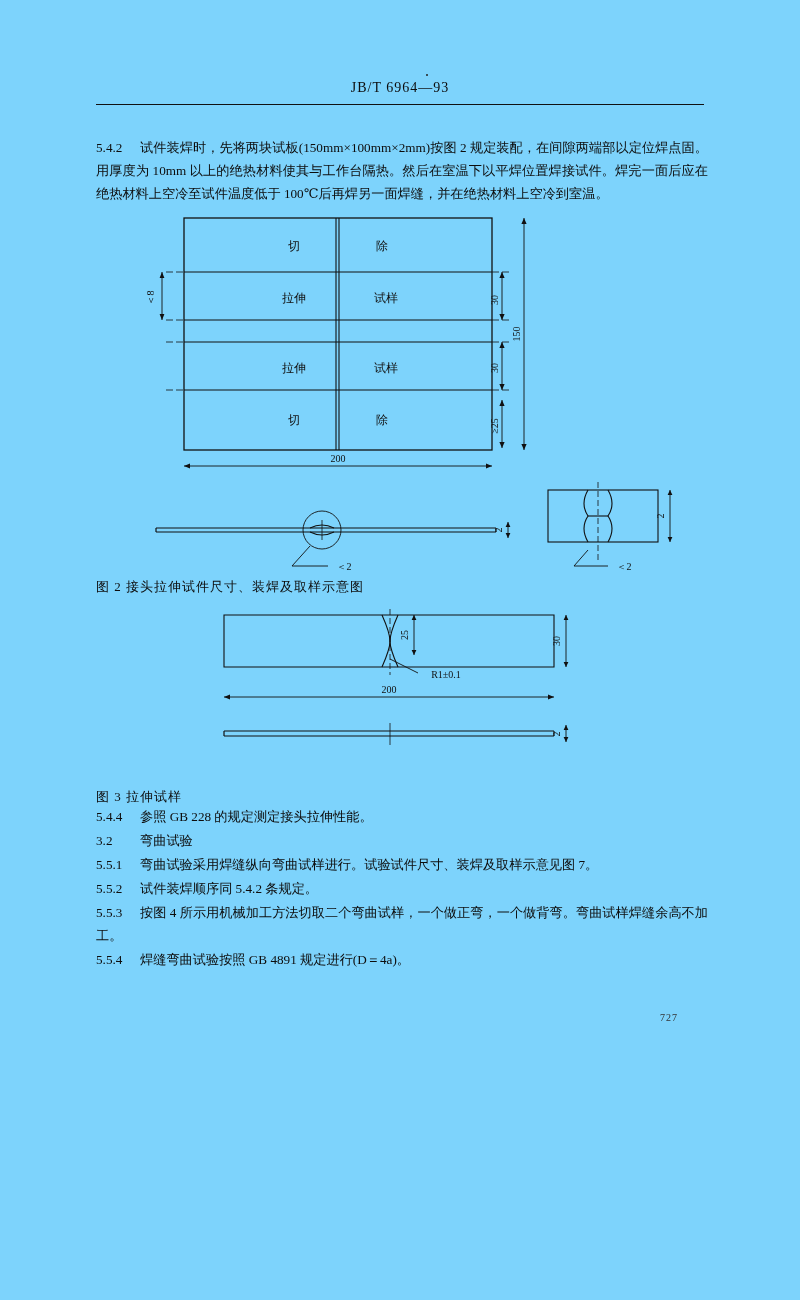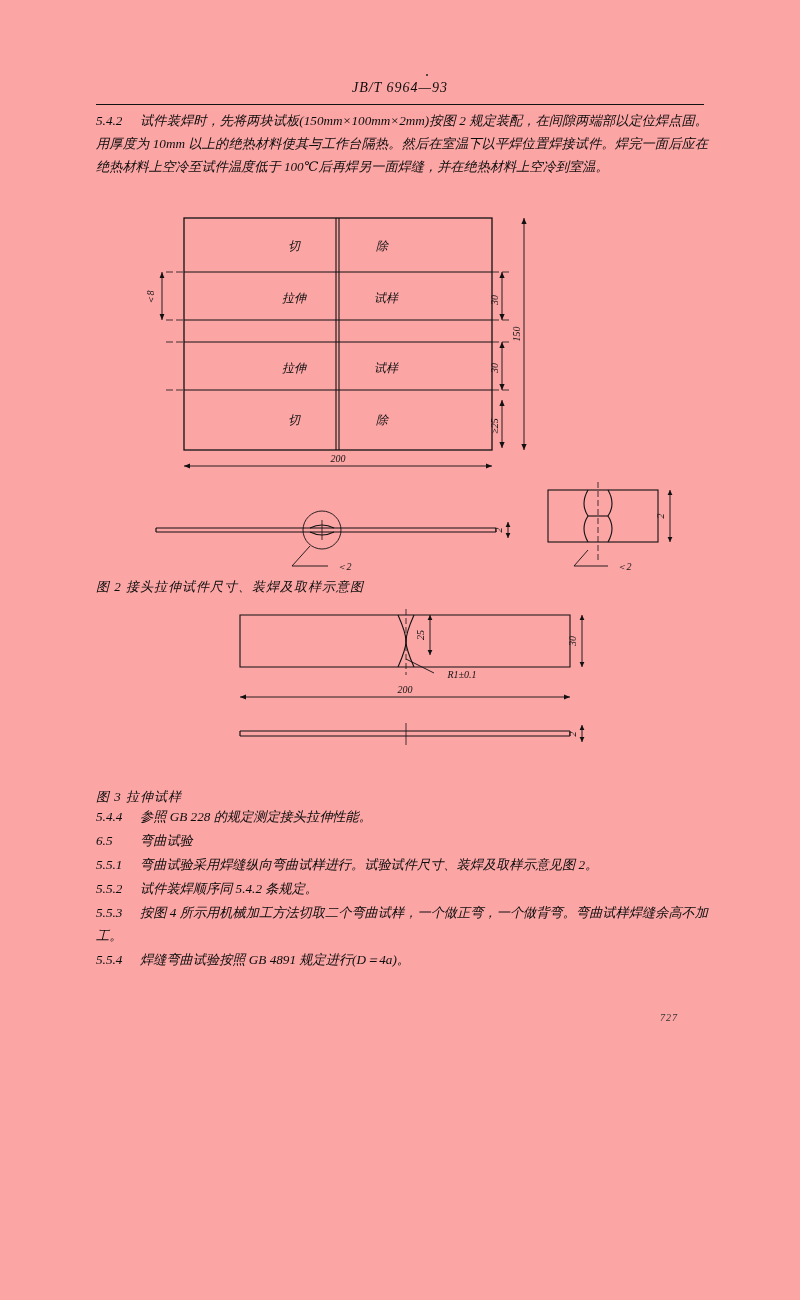--- a/index.html
+++ b/index.html
@@ -11,22 +11,21 @@
     width: 800px;
     height: 1300px;
     position: relative;
     font-family: "Liberation Serif", "DejaVu Serif", serif;
     color: #0d0d0d;
     overflow: hidden;
   }
   .page {
     position: absolute;
     inset: 0;
-    background: #fca5a5;
-    font-style: italic;
+    background: #7dd3fc;
   }
 
   
   .doc-header {
     position: absolute;
     top: 80px;
     left: 96px;
     width: 608px;
     text-align: center;
     font-size: 14px;
@@ -53,21 +52,21 @@
   .para {
     display: block;
     margin: 0 0 1px 0;
     text-indent: 0;
   }
   .num-wide {
     display: inline-block;
     min-width: 44px;
   }
 
-  #block-542 { top: 109px; }
+  #block-542 { top: 136px; }
   #block-544 { top: 805px; }
 
   
   .fig2-wrap {
     position: absolute;
     top: 210px;
     left: 96px;
     width: 612px;
     height: 390px;
   }
@@ -77,21 +76,21 @@
     left: 96px;
     font-size: 13px;
     letter-spacing: 1px;
   }
   #cap2 { top: 578px; }
   #cap3 { top: 788px; }
 
   .fig3-wrap {
     position: absolute;
     top: 605px;
-    left: 100px;
+    left: 84px;
     width: 612px;
     height: 175px;
   }
 
   .page-number {
     position: absolute;
     top: 1012px;
     left: 660px;
     font-size: 10px;
     color: #333;
@@ -272,24 +271,24 @@
     </svg>
   </div>
 
   <div class="fig-caption" id="cap3">图 3   拉伸试样</div>
 
   <div class="text-block" id="block-544">
     <p class="para">
       <span class="num-wide">5.4.4</span><span>参照 GB 228 的规定测定接头拉伸性能。</span>
     </p>
     <p class="para">
-      <span class="num-wide">6.5</span><span>弯曲试验</span>
-    </p>
-    <p class="para">
-      <span class="num-wide">5.5.1</span><span>弯曲试验采用焊缝纵向弯曲试样进行。试验试件尺寸、装焊及取样示意见图 2。</span>
+      <span class="num-wide">3.2</span><span>弯曲试验</span>
+    </p>
+    <p class="para">
+      <span class="num-wide">5.5.1</span><span>弯曲试验采用焊缝纵向弯曲试样进行。试验试件尺寸、装焊及取样示意见图 7。</span>
     </p>
     <p class="para">
       <span class="num-wide">5.5.2</span><span>试件装焊顺序同 5.4.2 条规定。</span>
     </p>
     <p class="para">
       <span class="num-wide">5.5.3</span><span>按图 4 所示用机械加工方法切取二个弯曲试样，一个做正弯，一个做背弯。弯曲试样焊缝余高不加工。</span>
     </p>
     <p class="para">
       <span class="num-wide">5.5.4</span><span>焊缝弯曲试验按照 GB 4891 规定进行(D＝4a)。</span>
     </p>

